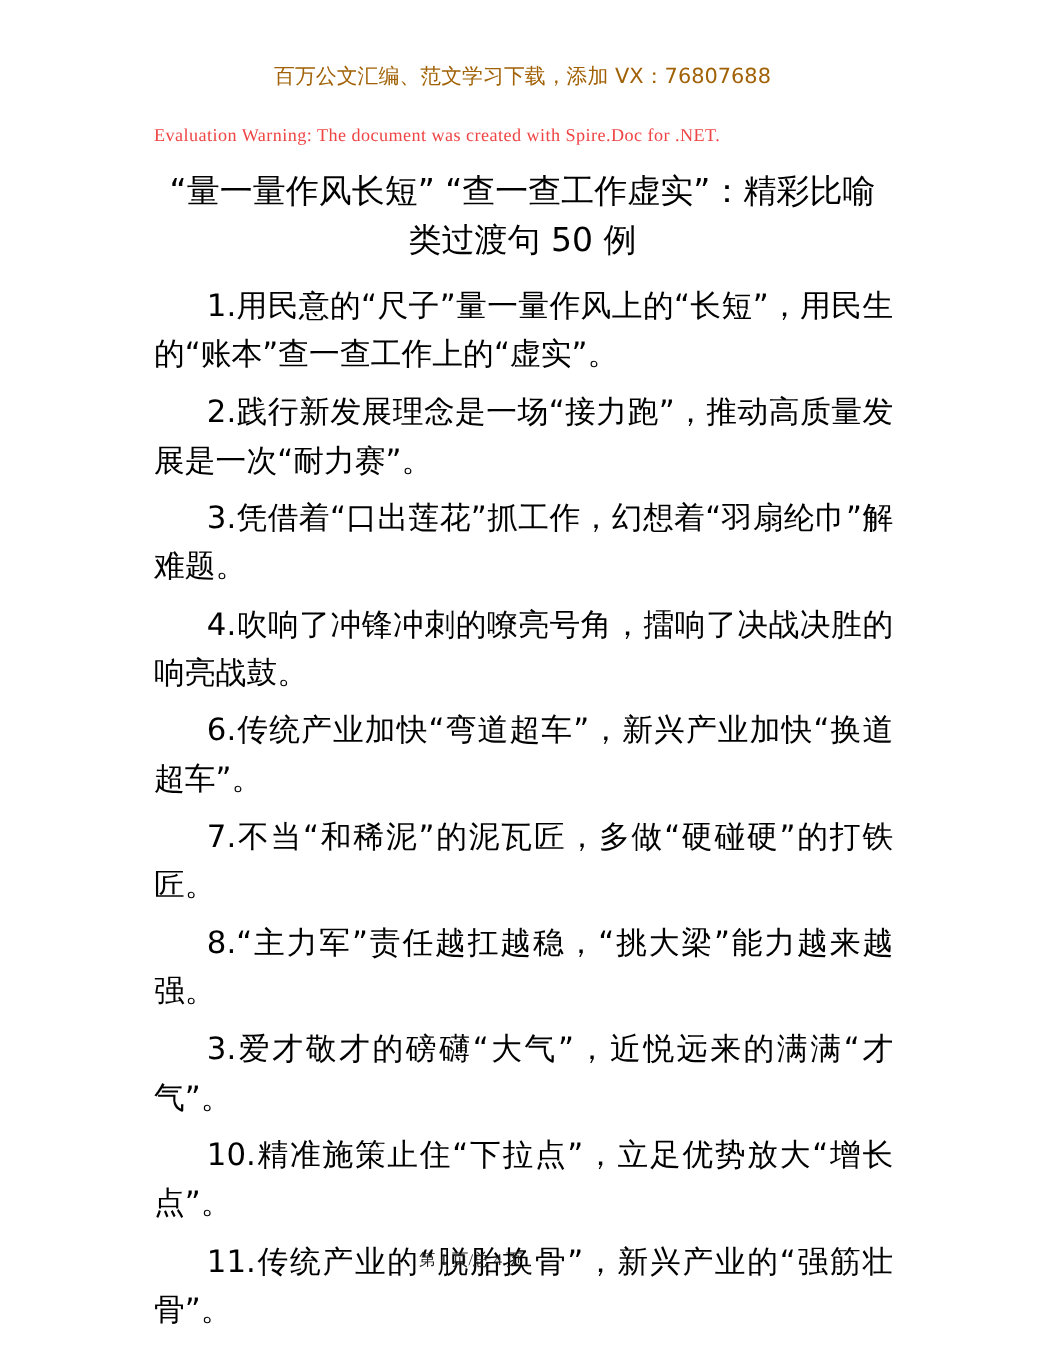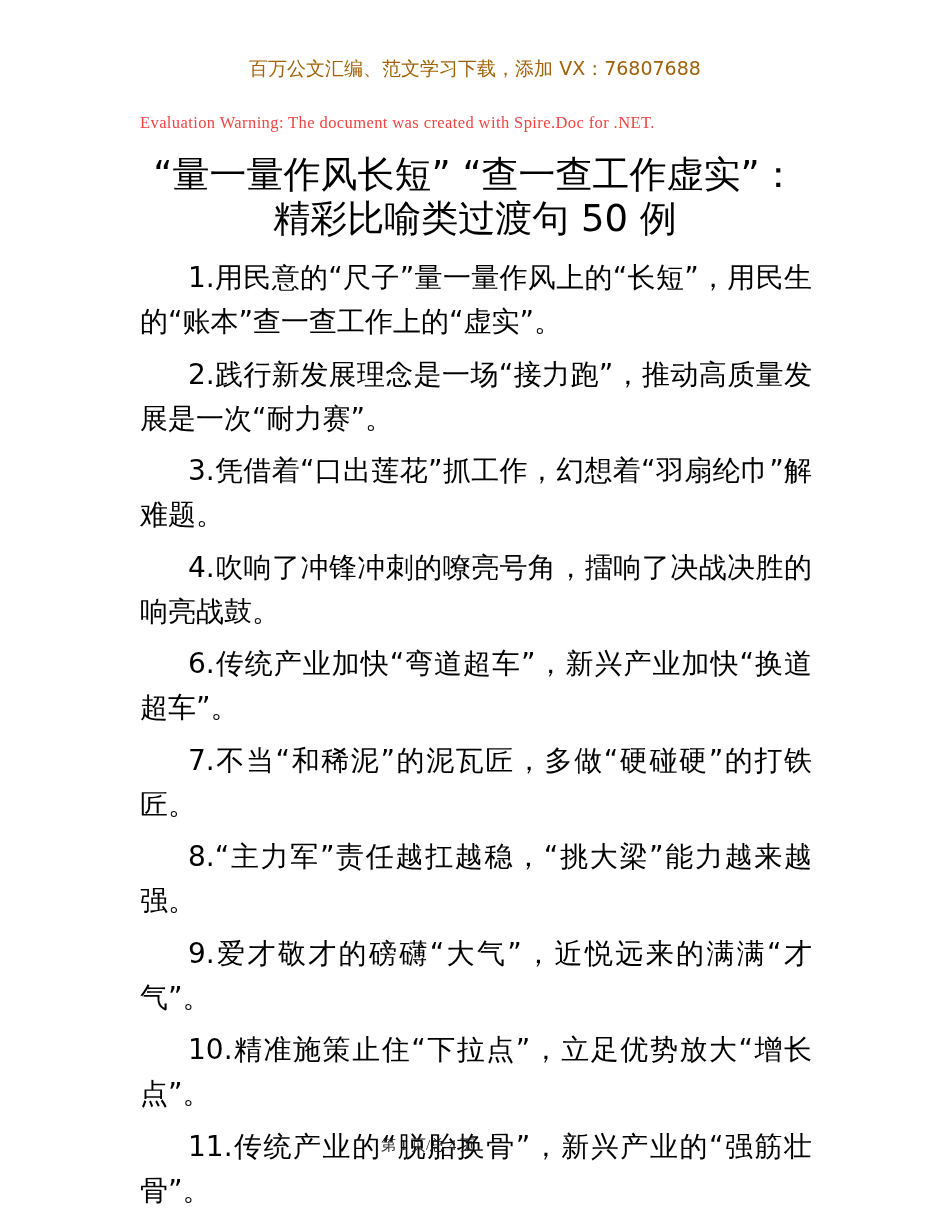--- a/index.html
+++ b/index.html
@@ -1,19 +1,19 @@
 <!DOCTYPE html>
 <html><head>
 <meta charset="utf-8">
 <style>
   html, body { margin: 0; padding: 0; background: #ffffff; }
   body { width: 950px; height: 1230px; position: relative; overflow: hidden; font-family: "DejaVu Sans", sans-serif; color: #000; }
   .header-banner { position: absolute; top: 56px; left: 0; width: 950px; text-align: center; color: #a16207; font-size: 19px; font-family: "DejaVu Sans", sans-serif; letter-spacing: 0px; }
   .eval-warning { position: absolute; top: 113px; left: 140px; color: #ef4444; font-family: "Liberation Serif", serif; font-size: 16.5px; letter-spacing: 0.4px; white-space: nowrap; }
-  .title { position: absolute; top: 153px; left: 140px; width: 670px; text-align: center; font-size: 37px; line-height: 44px; font-family: "DejaVu Sans", sans-serif; }
+  .title { position: absolute; top: 153px; left: 140px; width: 670px; text-align: center; font-size: 30px; line-height: 44px; font-family: "DejaVu Sans", sans-serif; }
   .body { position: absolute; top: 256px; left: 140px; width: 672px; font-size: 28px; font-family: "DejaVu Sans", sans-serif; }
   .para { line-height: 44px; margin: 0 0 8.5px 0; text-indent: 48px; text-align: justify; }
   .footer { position: absolute; top: 1136px; left: 0; width: 856px; text-align: center; font-family: "Liberation Serif", serif; font-size: 15px; color: #222; }
 </style>
 </head>
 <body>
 
 <div class="header-banner">百万公文汇编、范文学习下载，添加 VX：76807688</div>
 
 <div class="eval-warning">Evaluation Warning: The document was created with Spire.Doc for .NET.</div>
@@ -21,18 +21,18 @@
 <div class="title">“量一量作风长短” “查一查工作虚实”：精彩比喻类过渡句 50 例</div>
 
 <div class="body">
   <p class="para">1.用民意的“尺子”量一量作风上的“长短”，用民生的“账本”查一查工作上的“虚实”。</p>
   <p class="para">2.践行新发展理念是一场“接力跑”，推动高质量发展是一次“耐力赛”。</p>
   <p class="para">3.凭借着“口出莲花”抓工作，幻想着“羽扇纶巾”解难题。</p>
   <p class="para">4.吹响了冲锋冲刺的嘹亮号角，擂响了决战决胜的响亮战鼓。</p>
   <p class="para">6.传统产业加快“弯道超车”，新兴产业加快“换道超车”。</p>
   <p class="para">7.不当“和稀泥”的泥瓦匠，多做“硬碰硬”的打铁匠。</p>
   <p class="para">8.“主力军”责任越扛越稳，“挑大梁”能力越来越强。</p>
-  <p class="para">9.爱才敬才的磅礴“大气”，近悦远来的满满“才气”。</p>
+  <p class="para">3.爱才敬才的磅礴“大气”，近悦远来的满满“才气”。</p>
   <p class="para">10.精准施策止住“下拉点”，立足优势放大“增长点”。</p>
   <p class="para">11.传统产业的“脱胎换骨”，新兴产业的“强筋壮骨”。</p>
 </div>
 
 <div class="footer">第 1 页/总 4 页</div>
 
 </body></html>

